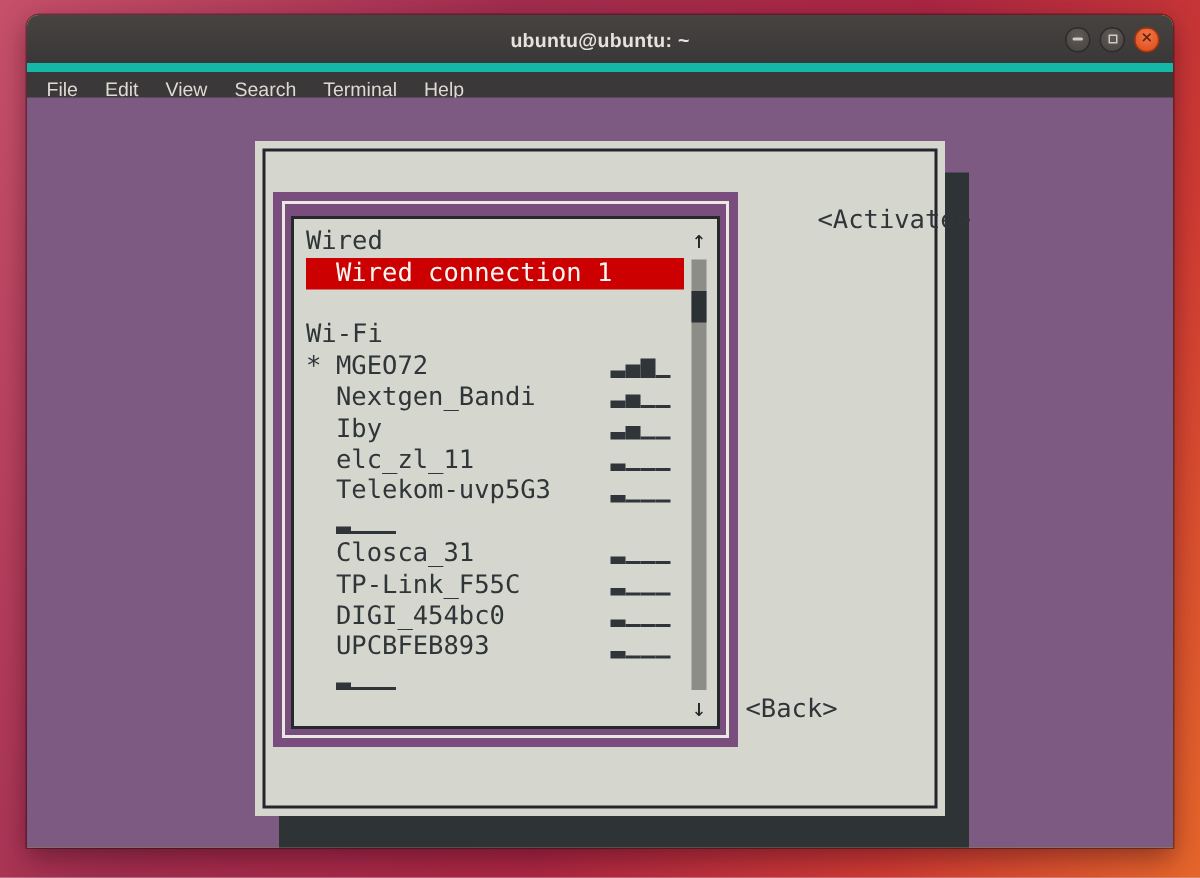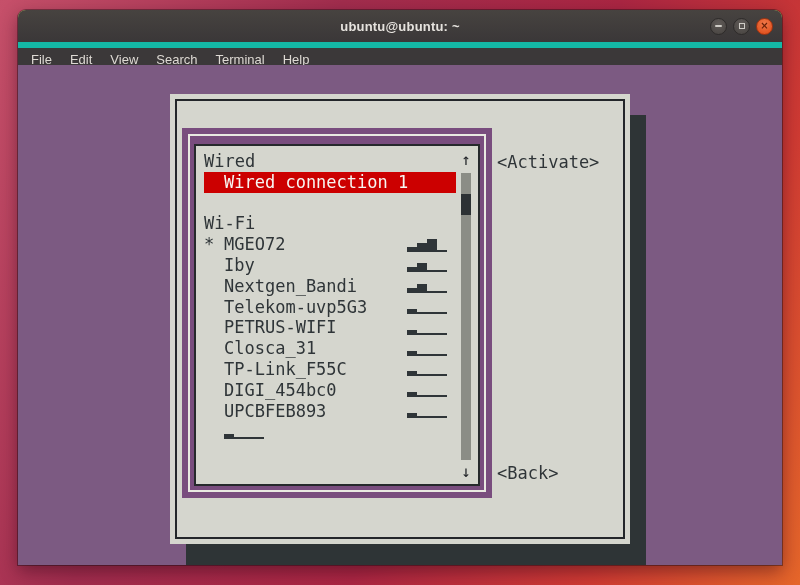--- a/index.html
+++ b/index.html
@@ -72,21 +72,21 @@
   .sb-arrow {
     position:absolute; right:6px; width:12px; text-align:center;
     font-size:16px; color:#23262a; line-height:1;
   }
   .sb-up { top:6px; }
   .sb-down { bottom:4px; }
   .sb-track { position:absolute; right:7px; top:27px; width:10px; height:287px; background:#8b8d86; }
   .sb-thumb { position:absolute; left:0; top:21px; width:100%; height:21px; background:#2c3134; }
   
   .side-btn { position:absolute; left:327px; font-size:17px; color:#2f3538; white-space:pre; cursor:default; }
-  .btn-activate { top:58px; }
+  .btn-activate { top:43px;margin-left:48px; }
   .btn-back { top:369px; }
 </style>
 </head>
 <body>
 
 <div class="window">
   <div class="titlebar">
     <span class="title">ubuntu@ubuntu: ~</span>
     <div class="controls">
       <div class="wbtn gray">
@@ -119,24 +119,25 @@
           <span class="sb-arrow sb-up">↑</span>
           <div class="sb-track">
             <div class="sb-thumb"></div>
           </div>
           <span class="sb-arrow sb-down">↓</span>
         <div class="row header"><span class="name">Wired</span></div>
             <div class="row selected"><span class="prefix"></span><span class="name">Wired connection 1</span></div>
             <div class="row"></div>
             <div class="row header"><span class="name">Wi-Fi</span></div>
             <div class="row"><span class="prefix">*</span><span class="name">MGEO72</span><div class="sig"><div class="s" style="height: 5px;"></div><div class="s" style="height: 9px;"></div><div class="s" style="height: 13px;"></div><div class="s" style="height: 2px;"></div></div></div>
+            <div class="row"><span class="prefix"></span><span class="name">Nextgen_Bandi</span><div class="sig"><div class="s" style="height: 5px;"></div><div class="s" style="height: 9px;"></div><div class="s" style="height: 2px;"></div><div class="s" style="height: 2px;"></div></div></div>
             <div class="row"><span class="prefix"></span><span class="name">Iby</span><div class="sig"><div class="s" style="height: 5px;"></div><div class="s" style="height: 9px;"></div><div class="s" style="height: 2px;"></div><div class="s" style="height: 2px;"></div></div></div>
-            <div class="row"><span class="prefix"></span><span class="name">Nextgen_Bandi</span><div class="sig"><div class="s" style="height: 5px;"></div><div class="s" style="height: 9px;"></div><div class="s" style="height: 2px;"></div><div class="s" style="height: 2px;"></div></div></div>
+            <div class="row"><span class="prefix"></span><span class="name">elc_zl_11</span><div class="sig"><div class="s" style="height: 5px;"></div><div class="s" style="height: 2px;"></div><div class="s" style="height: 2px;"></div><div class="s" style="height: 2px;"></div></div></div>
             <div class="row"><span class="prefix"></span><span class="name">Telekom-uvp5G3</span><div class="sig"><div class="s" style="height: 5px;"></div><div class="s" style="height: 2px;"></div><div class="s" style="height: 2px;"></div><div class="s" style="height: 2px;"></div></div></div>
-            <div class="row"><span class="prefix"></span><span class="name">PETRUS-WIFI</span><div class="sig"><div class="s" style="height: 5px;"></div><div class="s" style="height: 2px;"></div><div class="s" style="height: 2px;"></div><div class="s" style="height: 2px;"></div></div></div>
+            <div class="row"><span class="prefix"></span><div class="sig"><div class="s" style="height: 5px;"></div><div class="s" style="height: 2px;"></div><div class="s" style="height: 2px;"></div><div class="s" style="height: 2px;"></div></div></div>
             <div class="row"><span class="prefix"></span><span class="name">Closca_31</span><div class="sig"><div class="s" style="height: 5px;"></div><div class="s" style="height: 2px;"></div><div class="s" style="height: 2px;"></div><div class="s" style="height: 2px;"></div></div></div>
             <div class="row"><span class="prefix"></span><span class="name">TP-Link_F55C</span><div class="sig"><div class="s" style="height: 5px;"></div><div class="s" style="height: 2px;"></div><div class="s" style="height: 2px;"></div><div class="s" style="height: 2px;"></div></div></div>
             <div class="row"><span class="prefix"></span><span class="name">DIGI_454bc0</span><div class="sig"><div class="s" style="height: 5px;"></div><div class="s" style="height: 2px;"></div><div class="s" style="height: 2px;"></div><div class="s" style="height: 2px;"></div></div></div>
             <div class="row"><span class="prefix"></span><span class="name">UPCBFEB893</span><div class="sig"><div class="s" style="height: 5px;"></div><div class="s" style="height: 2px;"></div><div class="s" style="height: 2px;"></div><div class="s" style="height: 2px;"></div></div></div>
             <div class="row"><span class="prefix"></span><div class="sig"><div class="s" style="height: 5px;"></div><div class="s" style="height: 2px;"></div><div class="s" style="height: 2px;"></div><div class="s" style="height: 2px;"></div></div></div>
           </div>
       </div>
 
       <span class="side-btn btn-activate">&lt;Activate&gt;</span>
       <span class="side-btn btn-back">&lt;Back&gt;</span>

